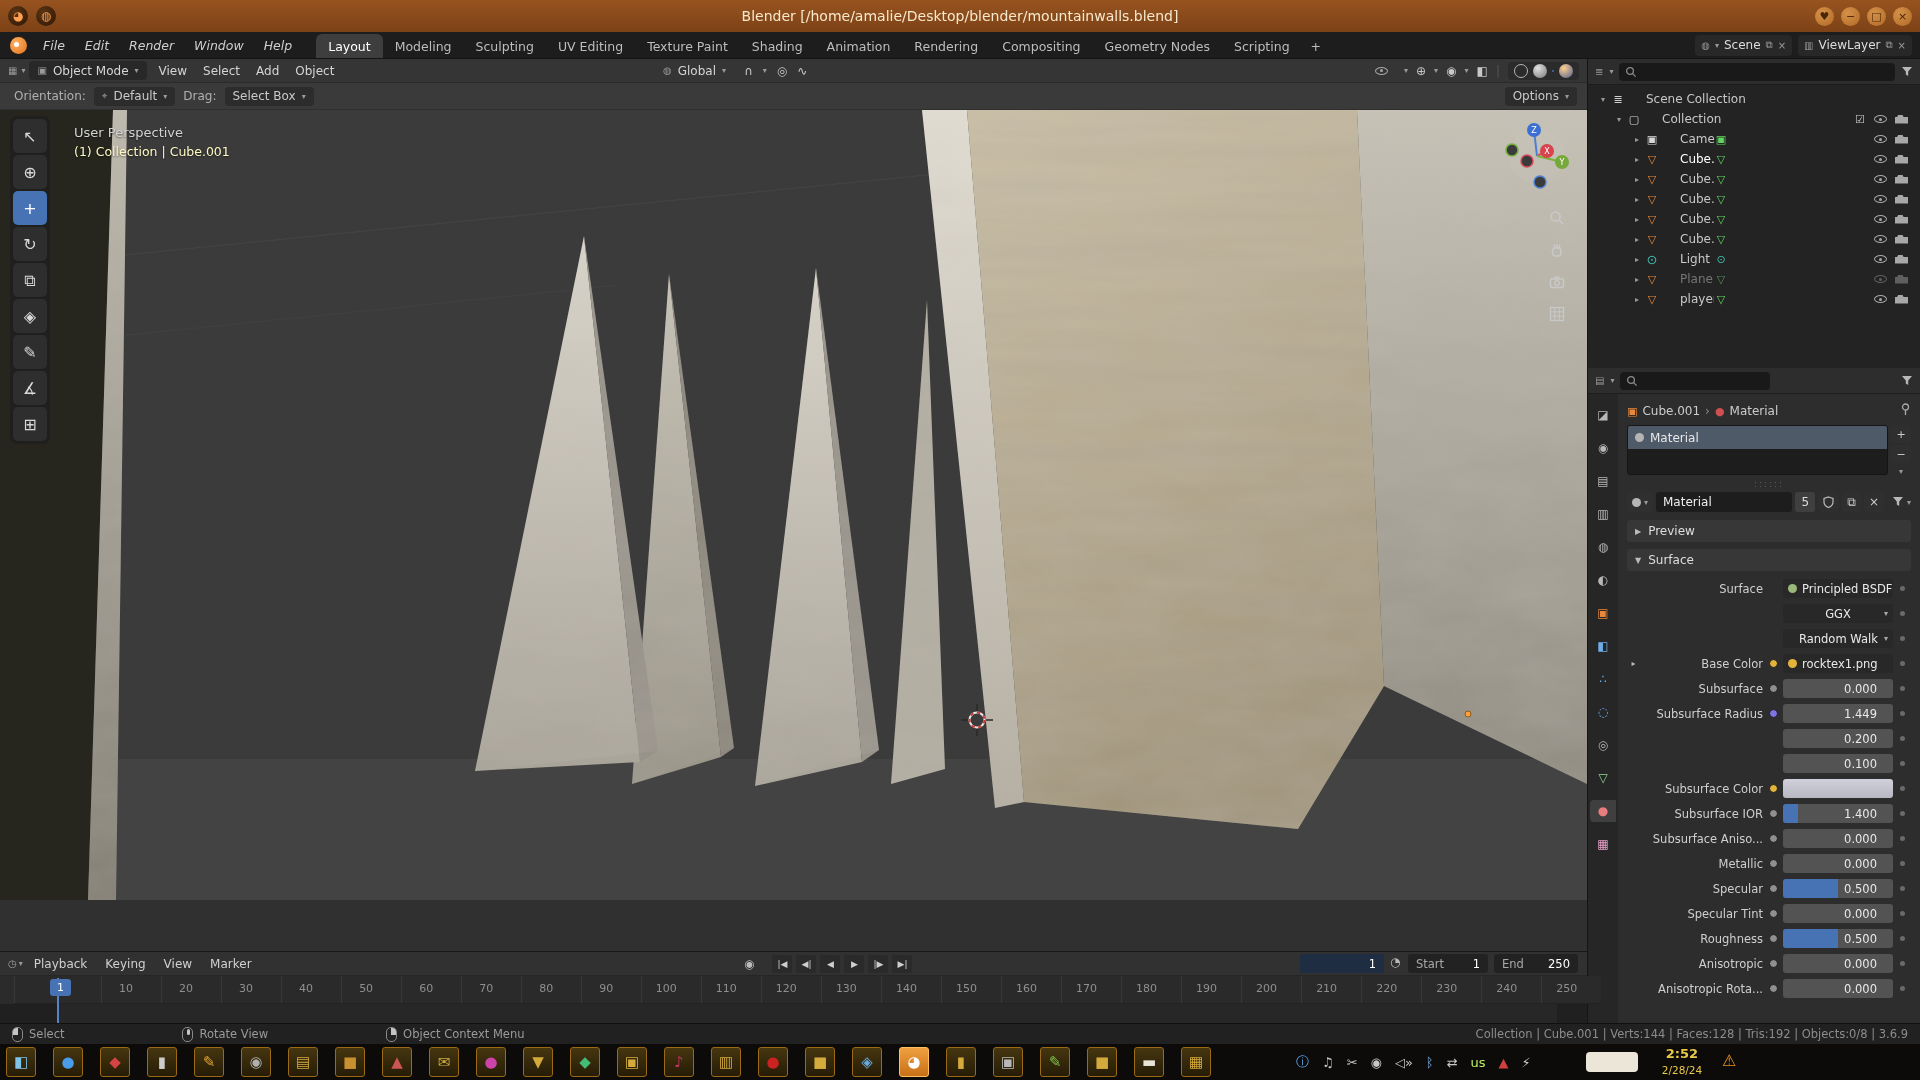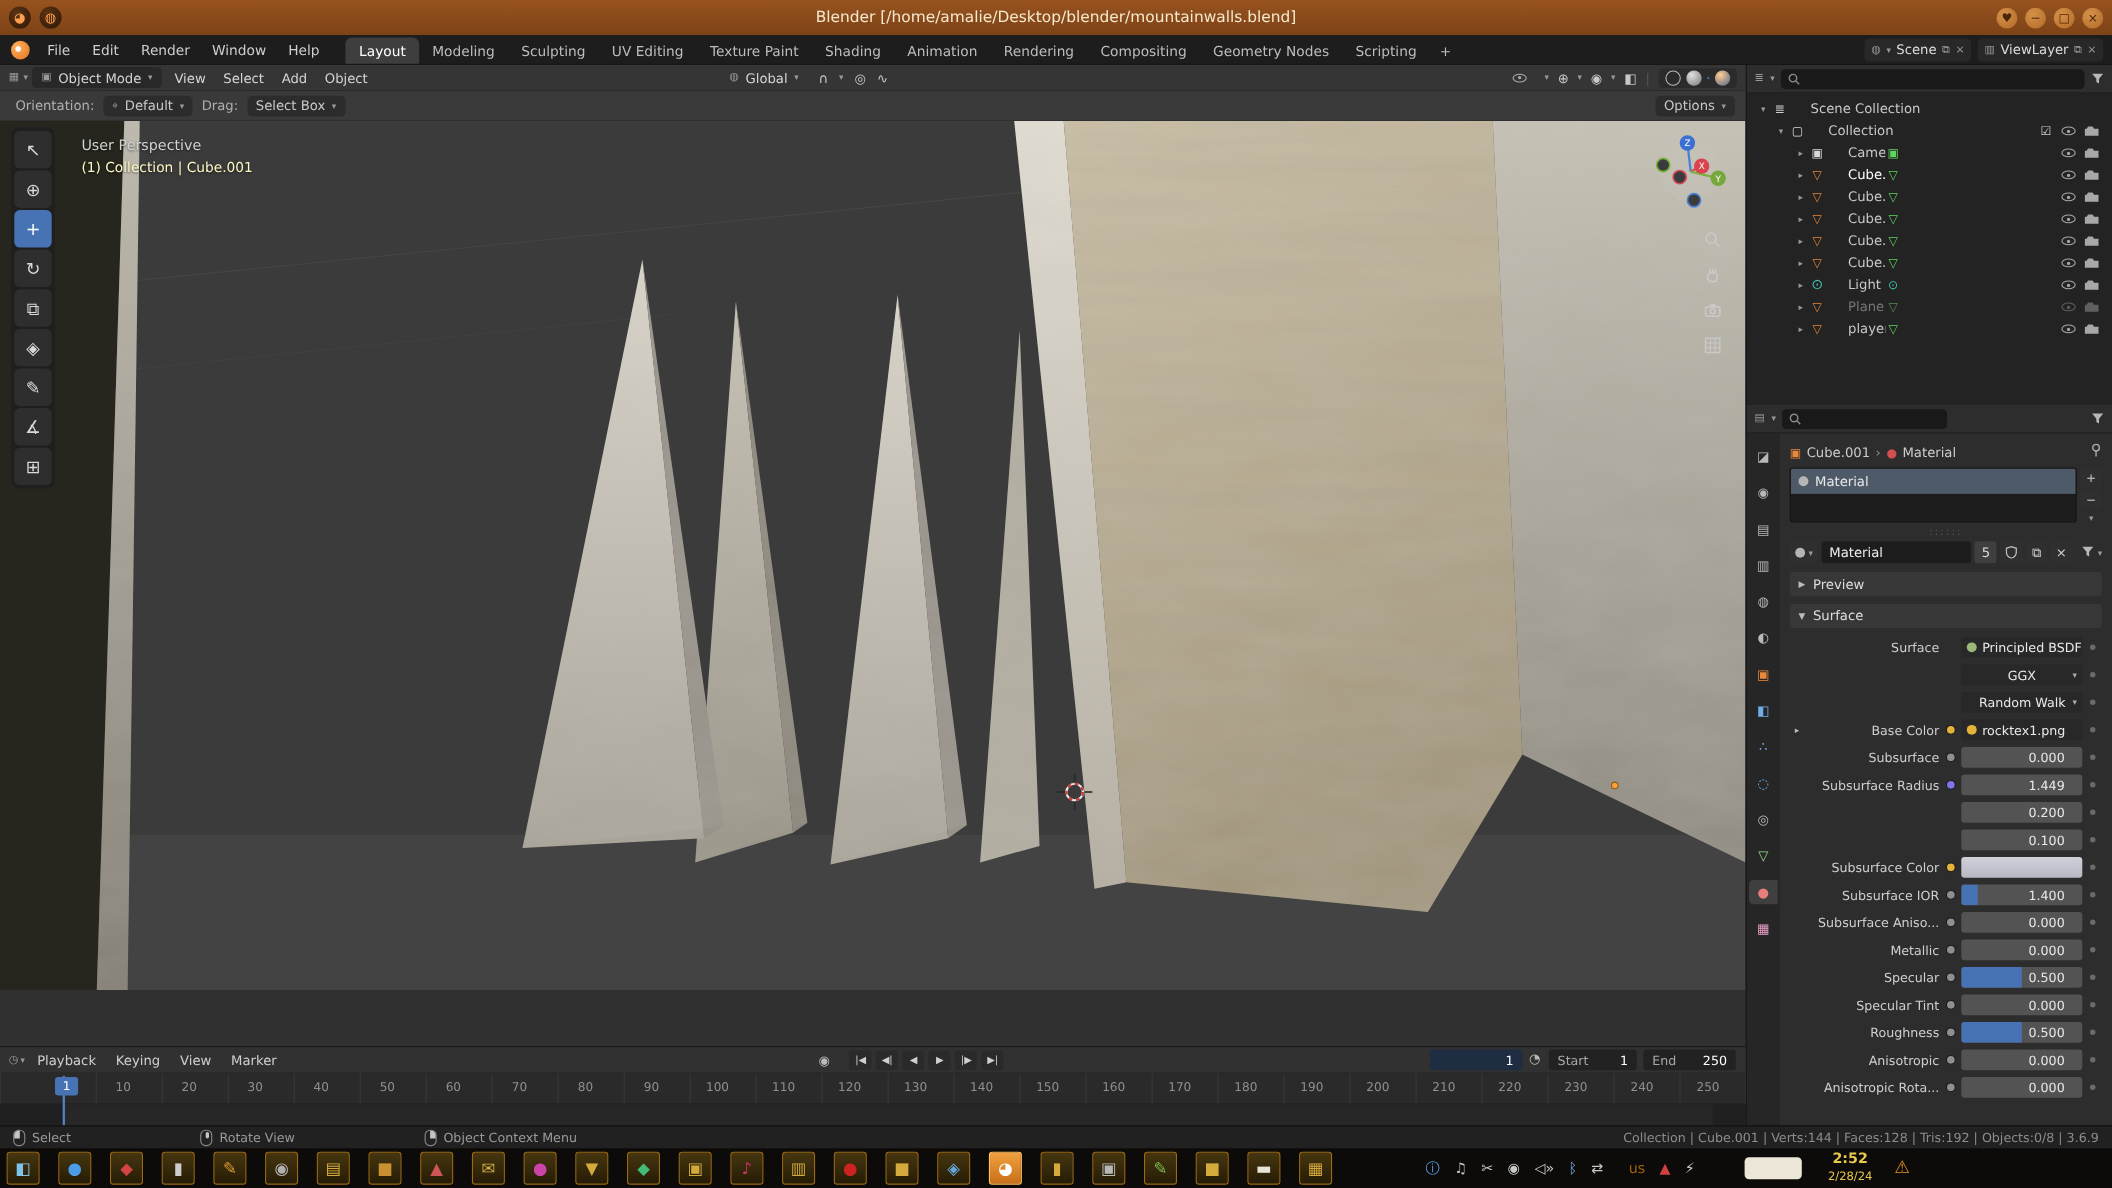--- a/index.html
+++ b/index.html
@@ -18,21 +18,21 @@
   .wbtn{width:19px;height:19px;border-radius:50%;background:radial-gradient(circle at 35% 32%,#d69148,#b06a28);
     color:#4a2608;font-size:11px;display:flex;align-items:center;justify-content:center;}
   .wbtn.heart::after{content:"♥";} .wbtn.min::after{content:"−";} .wbtn.max::after{content:"□";} .wbtn.close::after{content:"×";}
 
   
   .menubar{position:absolute;left:0;top:32px;width:1920px;height:27px;background:#1d1d1d;
     display:flex;align-items:flex-end;font-size:12.5px;color:#cfcfcf;border-bottom:1px solid #141414;}
   .blogo{width:17px;height:17px;border-radius:50%;background:radial-gradient(circle at 34% 32%,#ffb061,#e2731d);
     margin:0 6px 4px 10px;position:relative;}
   .blogo::after{content:"";position:absolute;left:4px;top:5px;width:5px;height:5px;border-radius:50%;background:#fff;}
-  .mmenus{display:flex;height:100%;align-items:flex-start;}
+  .mmenus{display:flex;height:100%;align-items:flex-start;font-style:italic;}
   .mmenu{padding:0 10px;height:100%;display:flex;align-items:center;}
   .wtabs{display:flex;margin-left:14px;align-items:flex-end;height:100%;}
   .wtab{padding:0 12px;height:24px;display:flex;align-items:center;color:#bdbdbd;border-radius:6px 6px 0 0;font-size:12.5px;}
   .wtab.active{background:#3e3e3e;color:#ffffff;}
   .addtab{padding:0 9px;height:24px;display:flex;align-items:center;color:#bdbdbd;}
   .mright{margin-left:auto;display:flex;gap:6px;margin-right:8px;align-items:center;height:100%;}
   .selector{display:flex;align-items:center;background:#282828;border-radius:4px;height:21px;padding:0 6px;gap:5px;font-size:12px;color:#ddd;}
   .mini-ico{color:#9a9a9a;font-size:10px;}
   .caret{font-size:8px;color:#999;}
 
@@ -156,21 +156,21 @@
   .tl-controls{position:absolute;left:744px;display:flex;gap:4px;align-items:center;}
   .tl-rec{color:#bbb;font-size:12px;margin-right:14px;}
   .tl-btn{min-width:20px;height:18px;display:flex;align-items:center;justify-content:center;color:#cfcfcf;font-size:9px;
     background:#2a2a2a;border-radius:3px;padding:0 3px;}
   .tl-field{position:absolute;height:19px;background:#222;border-radius:3px;display:flex;align-items:center;
     font-size:11.5px;color:#fff;padding:0 8px;}
   .tl-field .lab{color:#a8a8a8;margin-right:auto;padding-right:8px;}
   .tl-frame{left:1300px;width:84px;justify-content:flex-end;background:#1f2d42;}
   .tl-kico{position:absolute;left:1390px;color:#b8b8b8;font-size:12px;top:3px;}
   .tl-start{left:1408px;width:80px;} .tl-end{left:1494px;width:84px;}
-  .tl-ruler{position:absolute;left:0;top:24px;width:100%;height:28px;background:#2a2a2a;border-bottom:1px solid #222;
+  .tl-ruler{position:absolute;left:14px;top:24px;width:100%;height:28px;background:#2a2a2a;border-bottom:1px solid #222;
     background-image:repeating-linear-gradient(90deg,transparent 0 59px,#383838 59px 60px);background-position:28px 0;}
   .ticks{position:absolute;left:82px;top:6px;width:1501px;display:flex;justify-content:space-between;}
   .ticks span{width:60px;text-align:center;font-size:11px;color:#8f8f8f;flex:none;}
   .tl-track{position:absolute;left:0;top:52px;right:0;bottom:0;background:#202020;}
   .tl-range{position:absolute;left:58px;right:30px;top:0;bottom:0;background:#272727;}
   .playhead{position:absolute;left:57px;top:26px;width:2px;height:46px;background:#5585c8;}
   .phbadge{position:absolute;left:50px;top:27px;height:17px;padding:0 7px;background:#4772b3;border-radius:3px;
     color:#fff;font-size:11px;display:flex;align-items:center;}
 
   
@@ -1037,21 +1037,21 @@
       </span>
       </span>
     <div class="tray">
         <span style="color: rgb(90, 163, 232);">ⓘ</span>
         <span style="color: rgb(200, 200, 200);">♫</span>
         <span style="color: rgb(200, 200, 200);">✂</span>
         <span style="color: rgb(200, 200, 200);">◉</span>
         <span style="color: rgb(200, 200, 200);">◁»</span>
         <span style="color: rgb(122, 176, 232);">ᛒ</span>
         <span style="color: rgb(200, 200, 200);">⇄</span>
-        <span style="color: #a16207; margin-left: 10px;">us</span>
+        <span style="color: #bef264;">us</span>
         <span style="color: rgb(208, 64, 64);">▲</span>
         <span style="color: rgb(208, 208, 208);">⚡</span>
       </div>
     <div class="pillbox"></div>
     <div class="clock">
       <div class="t">2:52</div>
       <div class="d">2/28/24</div>
     </div>
     <span class="warn">⚠</span>
   </div>

